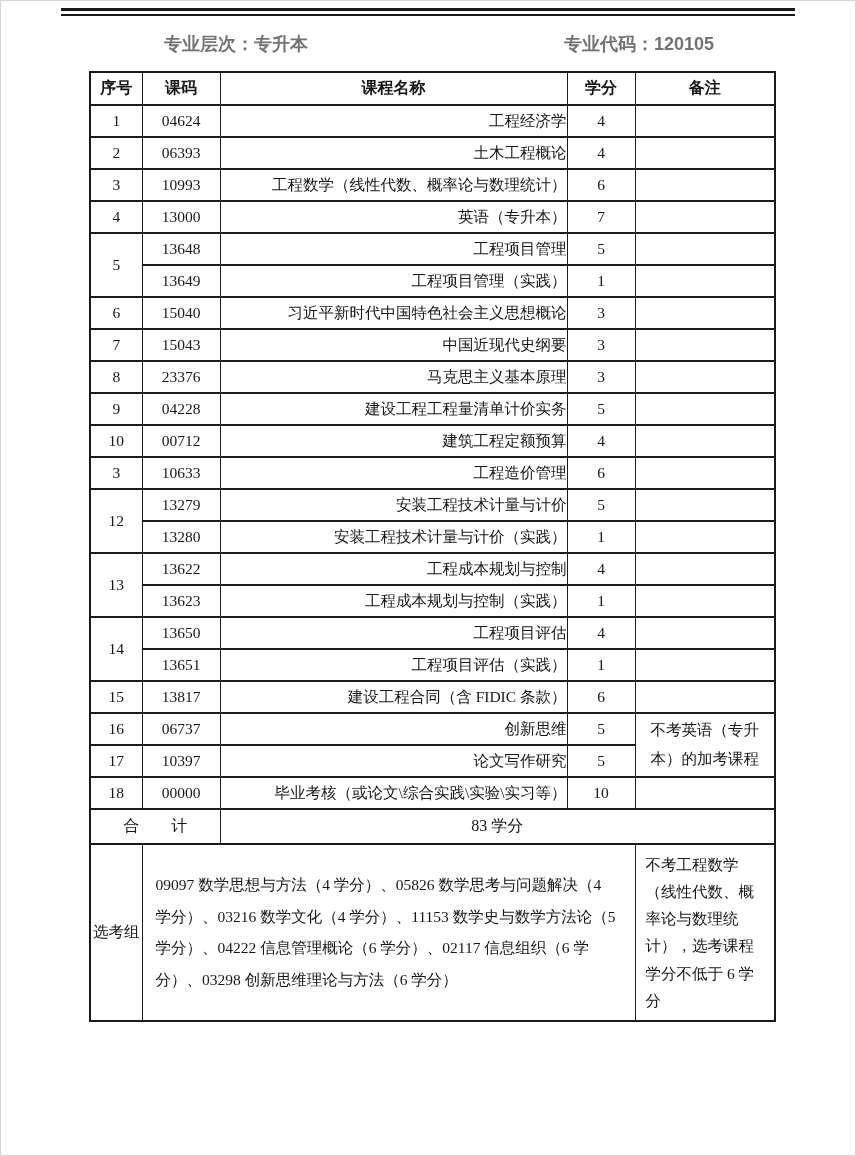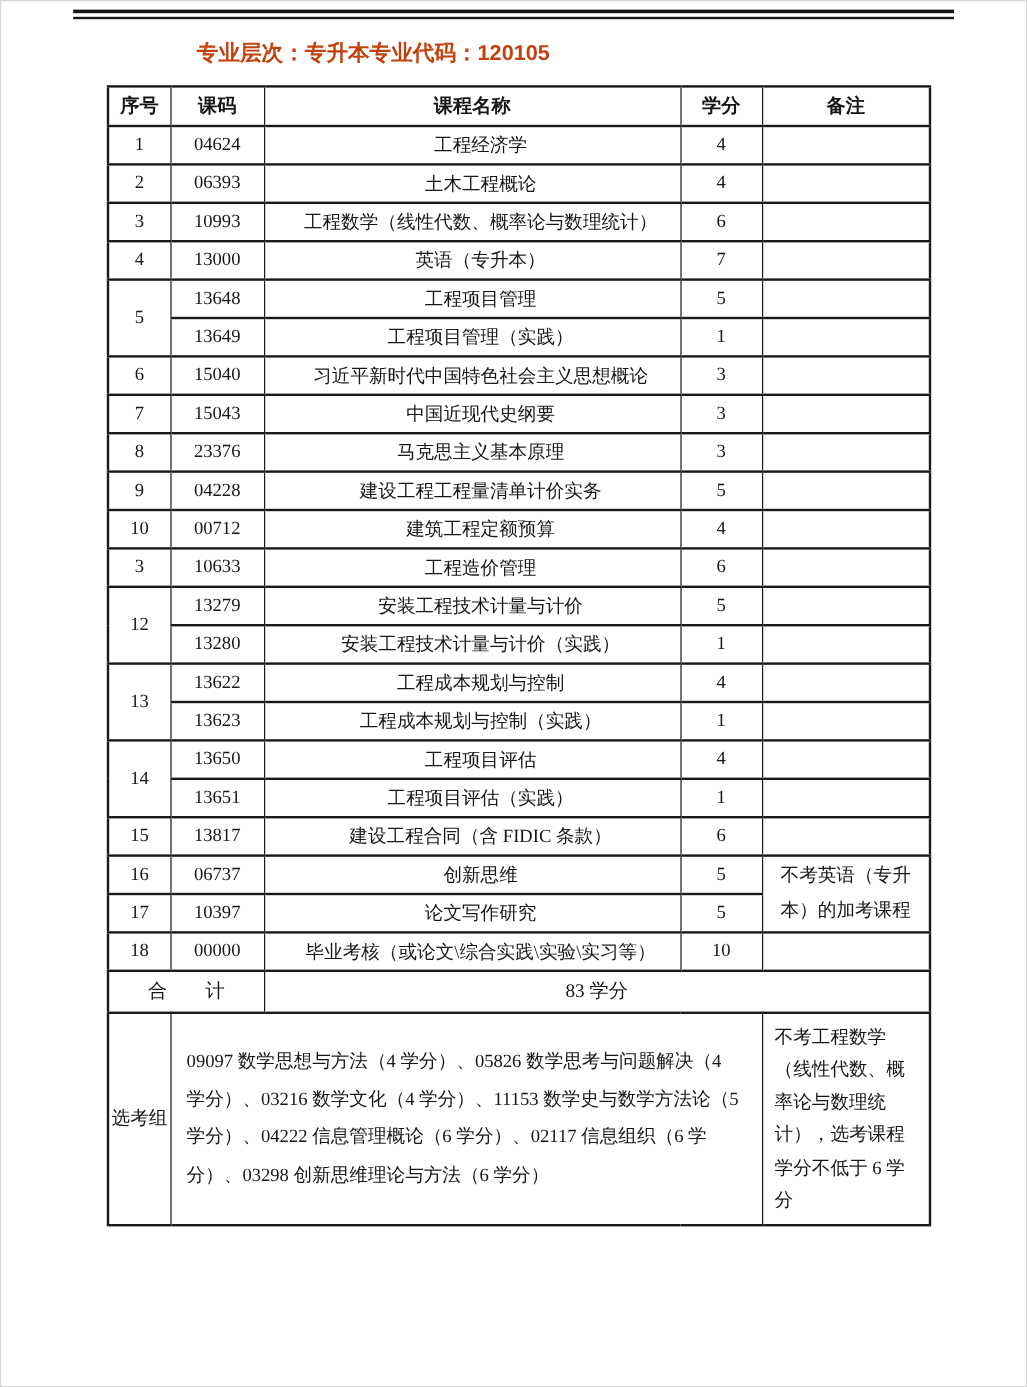--- a/index.html
+++ b/index.html
@@ -29,26 +29,26 @@
     margin-top:13px;
     text-align:center;
     font-family:"Liberation Sans","DejaVu Sans",sans-serif;
     font-weight:bold;
     font-size:26px;
     letter-spacing:1.5px;
     color:#0f0f0f;
   }
   .meta-row {
     display:flex;
-    justify-content:flex-start;
+    justify-content:space-between;
     margin:16px 141px 0 163px;
     font-family:"Liberation Sans","DejaVu Sans",sans-serif;
     font-weight:bold;
     font-size:18px;
-    color:#c2410c;
+    color:#737373;
   }
   .course-table {
     border-collapse:collapse;
     table-layout:fixed;
     width:685px;
     margin:15px 0 0 88px;
     border:2.5px solid #1a1a1a;
   }
   .course-table th, .course-table td {
     border:1px solid #1a1a1a;
@@ -58,21 +58,21 @@
     color:#171717;
     vertical-align:middle;
   }
   .course-table th {
     height:33px;
     font-weight:bold;
     font-size:16px;
   }
   .course-table td { height:32px; }
   .c { text-align:center; }
-  .l { text-align:center; padding-left:14px; }
+  .l { text-align:right; padding-left:14px; }
   .note-cell { line-height:1.85; padding:2px 6px; }
   .total-row td { height:35px; font-size:16px; }
   .elective-row td { height:108px; }
   .elective-label { font-size:15.5px; }
   .elective-content {
     text-align:left;
     padding:6px 16px 6px 13px;
     line-height:2.05;
     font-size:15.5px;
   }

